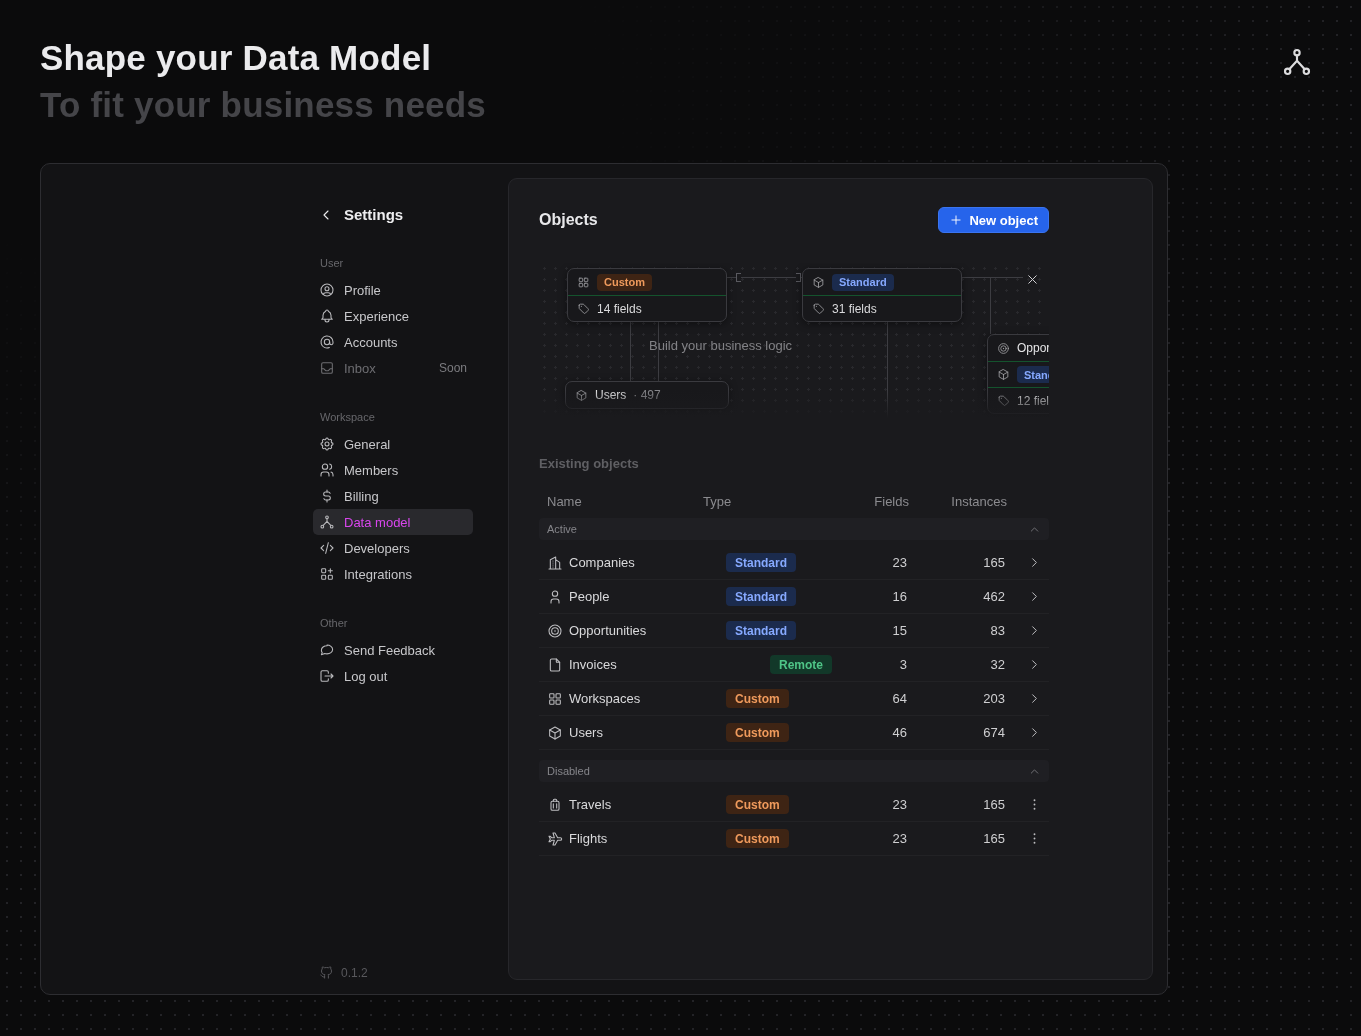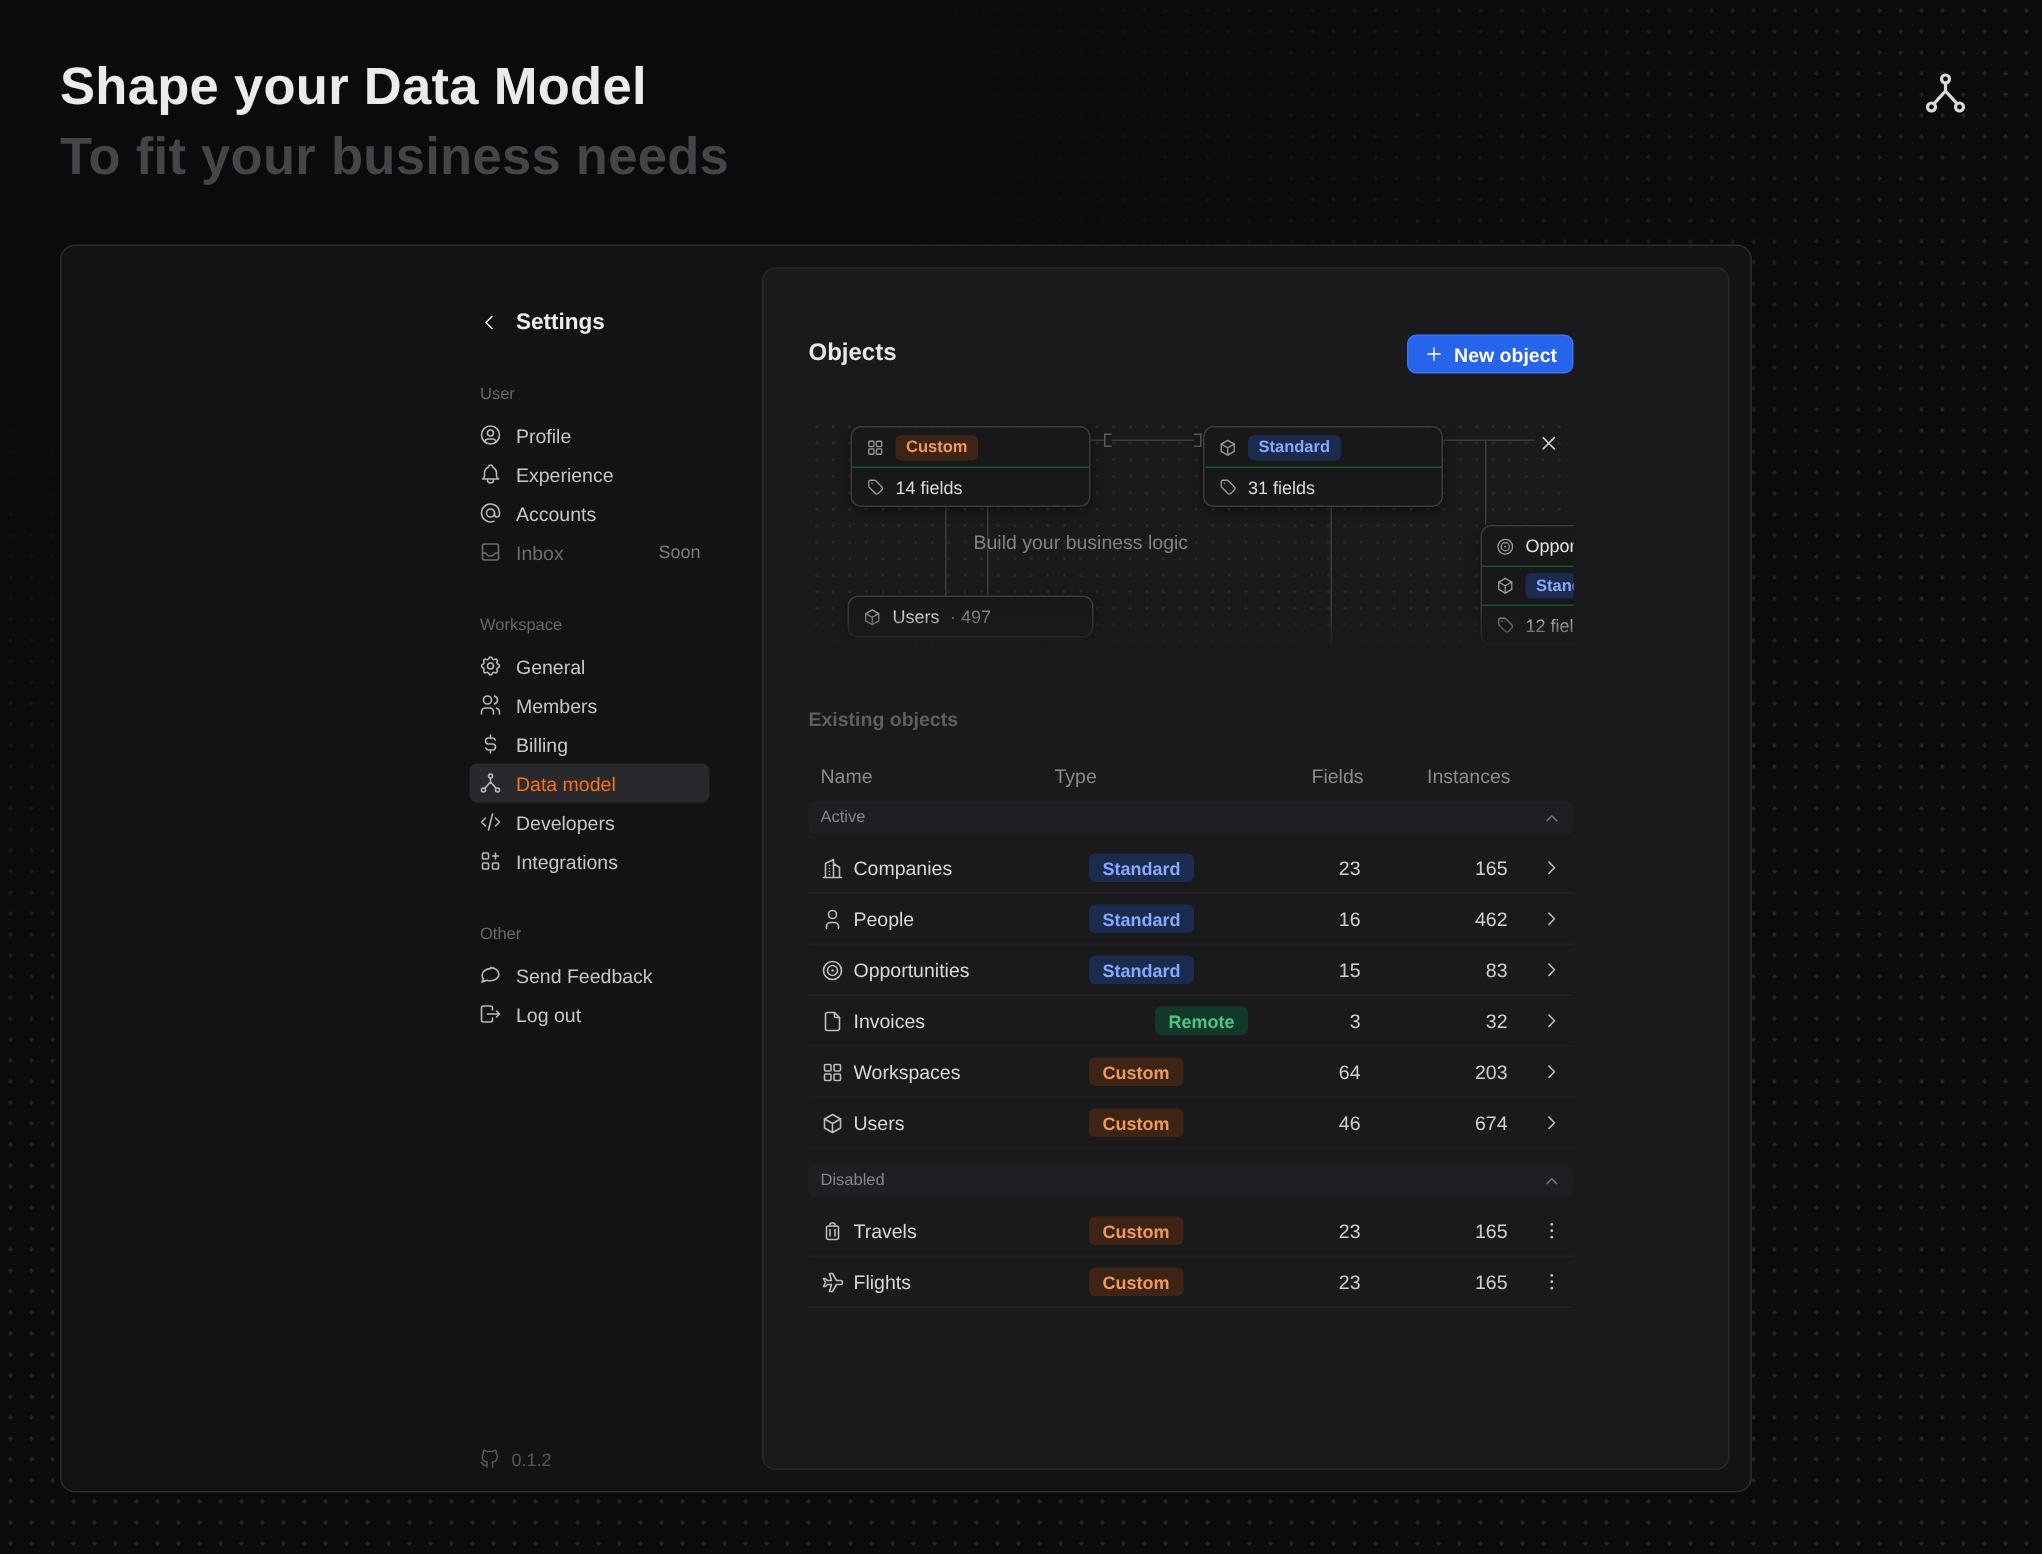--- a/index.html
+++ b/index.html
@@ -27,34 +27,34 @@
     background:#131315; border:1px solid #2d2d31; border-radius:10px; }
 
   
   .sidebar { position:absolute; left:272px; top:0; width:200px; height:100%; padding-top:42px; }
   .settings-head { display:flex; align-items:center; gap:10px; padding-left:5px; cursor:pointer;
     font-size:15px; font-weight:700; color:#ededef; }
   .section-label { font-size:11px; color:#67676b; padding-left:7px; margin:30px 0 8px; }
   .section-label.first { margin-top:34px; }
   .nav-item { display:flex; align-items:center; gap:9px; width:160px; height:26px;
     padding:0 6px; border-radius:5px; font-size:13px; color:#c7c7ca; cursor:pointer; }
-  .nav-item.active { background:#29292d; color:#f97316; }
+  .nav-item.active { background:#29292d; color:#d946ef; }
   .nav-item.disabled { color:#6d6d71; cursor:default; }
   .nav-item.disabled .icon { color:#6d6d71; }
   .nav-item .icon { color:#b9b9bc; }
   .soon { margin-left:auto; font-size:12px; color:#7b7b7f;text-align:center; }
   .version { position:absolute; left:6px; bottom:14px; display:flex; align-items:center; gap:7px;
     font-size:12px; color:#58585c; }
   .version .icon { color:#58585c; }
 
   
   .panel { position:absolute; left:467px; top:14px; right:14px; bottom:14px;
     background:#1a1a1d; border:1px solid #27272b; border-radius:9px; overflow:hidden; }
   .panel-inner { position:relative; margin-left:30px; width:510px; }
-  .panel-head { margin-top:44px; display:flex; align-items:center; justify-content:space-between; }
+  .panel-head { margin-top:28px; display:flex; align-items:center; justify-content:space-between; }
   .panel-title { font-size:16px; font-weight:700; color:#e8e8ea; }
   .btn-blue { display:inline-flex; align-items:center; gap:6px; height:26px; padding:0 10px;
     background:#2664eb; border:1px solid #3a74f0; border-radius:6px; color:#fff;
     font-size:13px; font-weight:600; cursor:pointer; }
   .btn-blue .icon { color:#fff; }
 
   
   .diagram { position:relative; margin-top:30px; height:155px; overflow:hidden;
     background-image:radial-gradient(circle, #29292d 1px, transparent 1.1px);
     background-size:11px 11px; }

